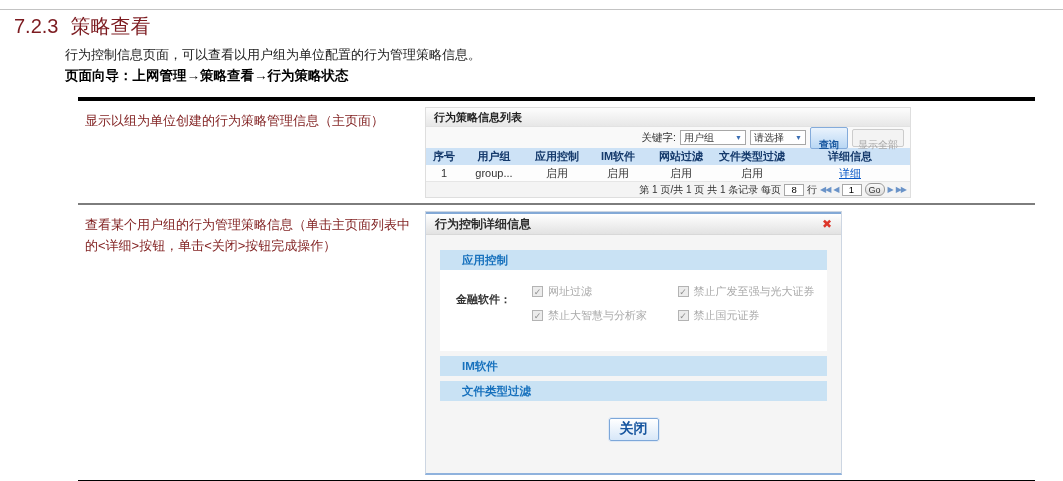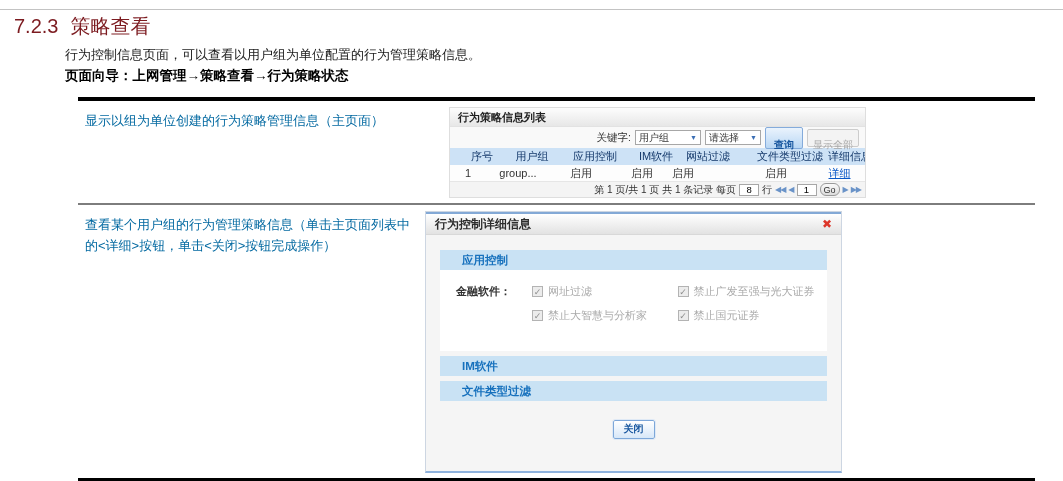--- a/index.html
+++ b/index.html
@@ -11,44 +11,44 @@
   .heading { position:absolute; top:13px; left:14px; font-size:20px; color:#7c1b20; font-weight:400; }
   .heading .num { margin-right:12px; }
 
   .intro  { position:absolute; top:46px; left:65px; font-size:13px; color:#1a1a1a; }
   .wizard { position:absolute; top:67px; left:65px; font-size:13.5px; font-weight:bold; color:#000; }
 
   .doc-table { position:absolute; top:97px; left:78px; width:957px;
                border-top:4px solid #000; border-bottom:4px solid #000; }
   .doc-row { display:flex; padding:6px 0 5px 0; }
   .doc-row + .doc-row { border-top:2px solid #7d7d7d; }
-  .doc-desc { width:347px; padding:3px 10px 0 7px; font-size:13px; line-height:1.65; color:#0369a1; }
+  .doc-desc { width:347px; padding:3px 10px 0 7px; font-size:13px; line-height:1.65; color:#7f1d1d; }
   .doc-shot { flex:1; }
 
   
-  .shot1 { width:417px; background:#fbfbfb; border:1px solid #dedede; font-size:11px;margin-left:24px; }
+  .shot1 { width:486px; background:#fbfbfb; border:1px solid #dedede; font-size:11px; }
   .shot1-title { height:19px; line-height:19px; padding:0 8px; font-weight:bold; font-size:11px; color:#222;
                  background:linear-gradient(#fdfdfd,#e7e7e7); border-bottom:1px solid #e2e2e2; }
   .search-row { height:21px; display:flex; align-items:center; justify-content:flex-end; gap:4px;
                 padding-right:6px; background:#f9f9f9; }
   .search-row .lbl { font-size:10.5px; color:#333; }
   .fake-select { display:inline-flex; align-items:center; justify-content:space-between;
                  width:66px; height:15px; border:1px solid #a7a7a7; background:#fff;
                  padding:0 3px; font-size:10px; color:#333; }
   .fake-select .arr { color:#3b6fb5; font-size:7px; }
   .btn-query { height:16px; padding:10px 8px; font-size:10px; font-weight:bold; color:#17569f;
                background:linear-gradient(#eaf3fd,#b9d7f4); border:1px solid #84abdb; border-radius:2px; }
   .btn-gray  { height:16px; padding:8px 5px; font-size:10px; color:#a8a8a8;
                background:#f3f3f3; border:1px solid #cccccc; border-radius:2px; }
   .tbl-header { display:flex; align-items:center; height:17px; background:#cde2f6;
-                font-weight:normal; color:#14396b; overflow:hidden;padding-left:14px; }
+                font-weight:bold; color:#14396b; overflow:hidden; }
   .tbl-row { display:flex; align-items:center; height:16px; background:#fdfdfd; color:#333; }
   .c0{width:36px;text-align:center;} .c1{width:64px;text-align:center;}
   .c2{width:62px;text-align:center;} .c3{width:60px;text-align:center;}
-  .c4{width:66px;text-align:left;} .c5{width:76px;text-align:center;}
+  .c4{width:66px;text-align:center;} .c5{width:76px;text-align:center;}
   .c6{flex:1;min-width:0;text-align:center;white-space:nowrap;overflow:hidden;}
   .detail-link { color:#0a59c8; text-decoration:underline; cursor:pointer; }
   .pager { height:16px; display:flex; align-items:center; justify-content:flex-end; gap:3px;
            padding-right:4px; font-size:10px; color:#333; background:#f4f4f4; border-top:1px solid #e6e6e6; }
   .pager-input { width:20px; height:12px; border:1px solid #a7a7a7; text-align:center; font-size:9.5px; padding:0; }
   .go-btn { height:13px; padding:0 3px; font-size:9px; color:#333; background:linear-gradient(#fafafa,#dcdcdc);
             border:1px solid #9a9a9a; border-radius:6px; }
   .pg-arrow { color:#6a93c8; font-size:8px; letter-spacing:-1px; cursor:pointer; }
 
   
@@ -57,27 +57,27 @@
                   padding:0 9px; font-size:12px; font-weight:bold; color:#2c2c2c;
                   background:linear-gradient(#ffffff,#e2e2e2); border-top:2px solid #83a9d6;
                   border-bottom:1px solid #d8d8d8; }
   .dlg-close { color:#dd372b; font-size:12px; font-weight:bold; cursor:pointer; line-height:1; }
   .dialog-body { padding:15px 14px 0 14px; }
   .section-bar { height:20px; line-height:20px; background:#c9e2f4; color:#1771bd;
                  font-weight:bold; font-size:11.5px; padding-left:22px; }
   .section-bar.gap { margin-bottom:5px; }
   .content-box { background:#ffffff; padding:14px 8px 28px 0; margin-bottom:5px; }
   .finance-row { display:flex; }
-  .finance-label { width:92px; padding-left:16px; font-size:11px; font-weight:bold; color:#333; }
+  .finance-label { width:92px; padding-left:16px; font-size:11px; font-weight:bold; color:#333;margin-top:8px; }
   .cb-grid { flex:1; display:grid; grid-template-columns:1fr 1fr; gap:9px 4px; align-items:center; }
   .cb-item { display:flex; align-items:center; gap:5px; font-size:11px; color:#aaaaaa; }
   .cb-box { width:11px; height:11px; border:1px solid #b3b3b3; background:#ececec; color:#8d8d8d;
             font-size:9px; line-height:10px; text-align:center; flex:0 0 auto; }
   .close-row { text-align:center; padding:17px 0 32px 0; }
-  .btn-close { padding:1px 10px 2px 10px; font-size:10px; font-weight:bold; color:#17569f;
+  .btn-close { padding:1px 10px 2px 10px; font-size:14px; font-weight:bold; color:#17569f;
                background:linear-gradient(#ffffff,#d7e7f8); border:1px solid #7da7d9; border-radius:2px;
                outline:1px solid #dfe9f5; }
 </style>
 </head>
 <body>
 
 <div class="top-hairline"></div>
 
 <div class="heading">
   <span class="num">7.2.3</span><span>策略查看</span>

